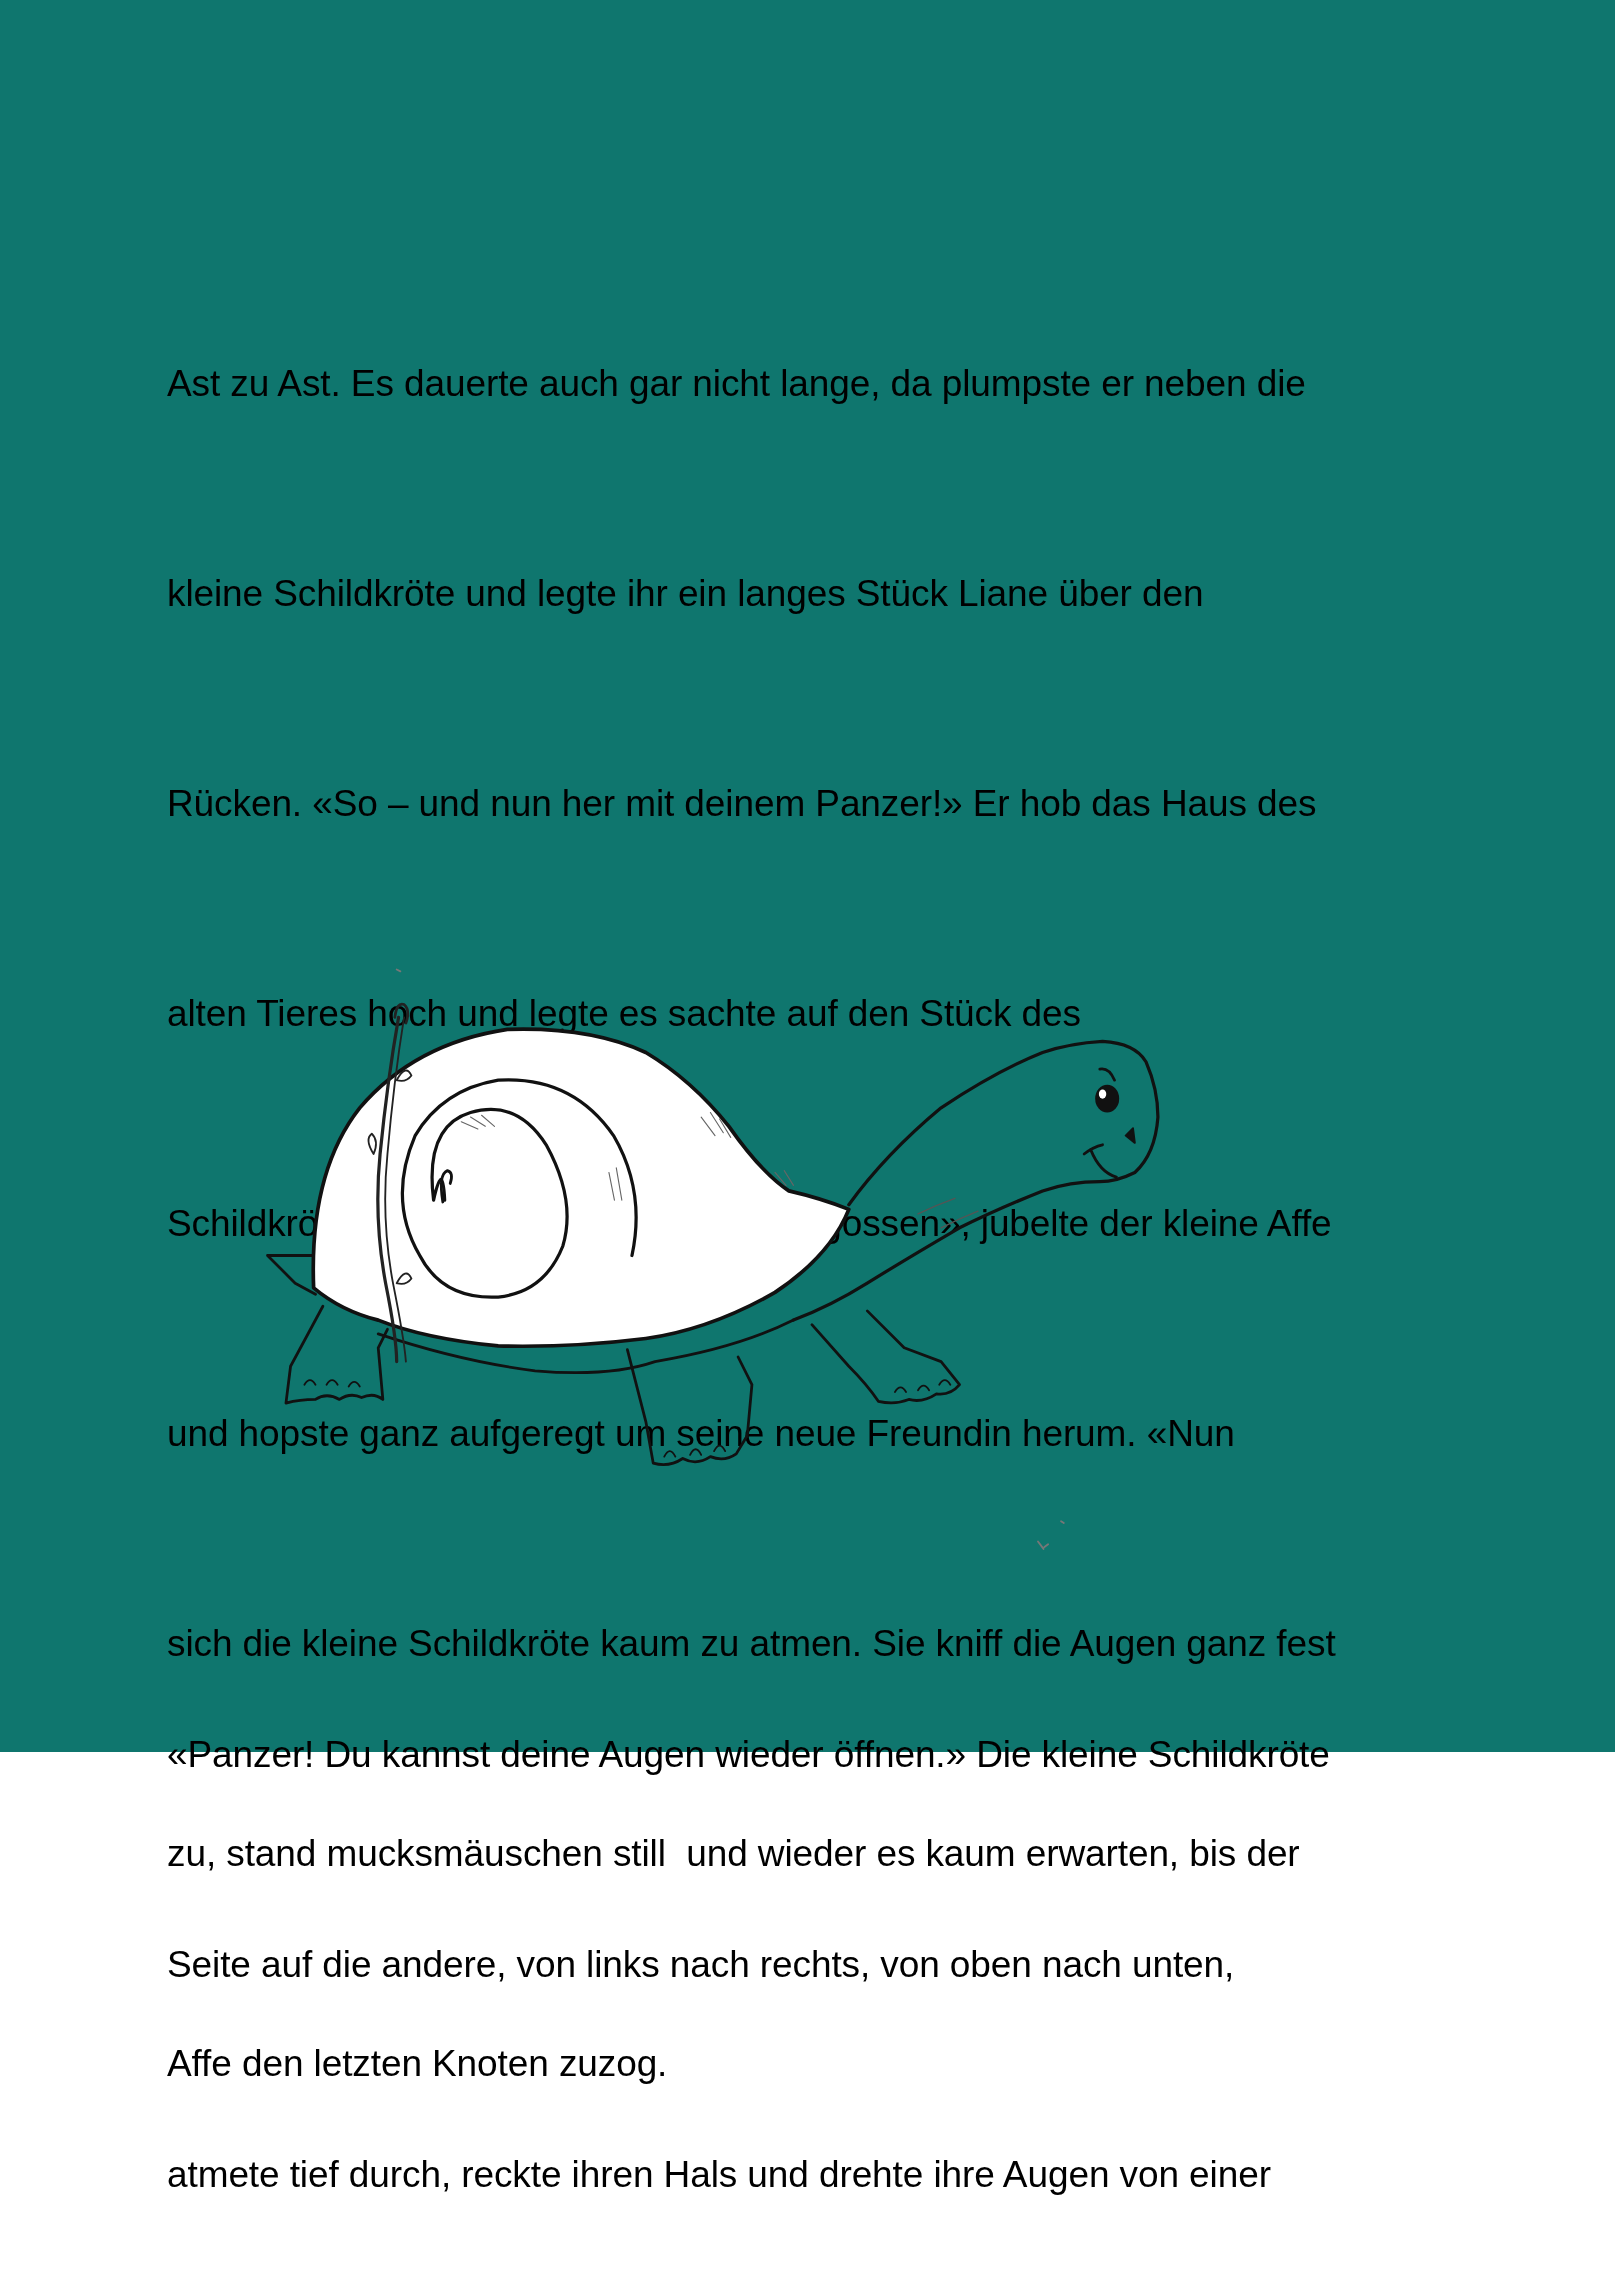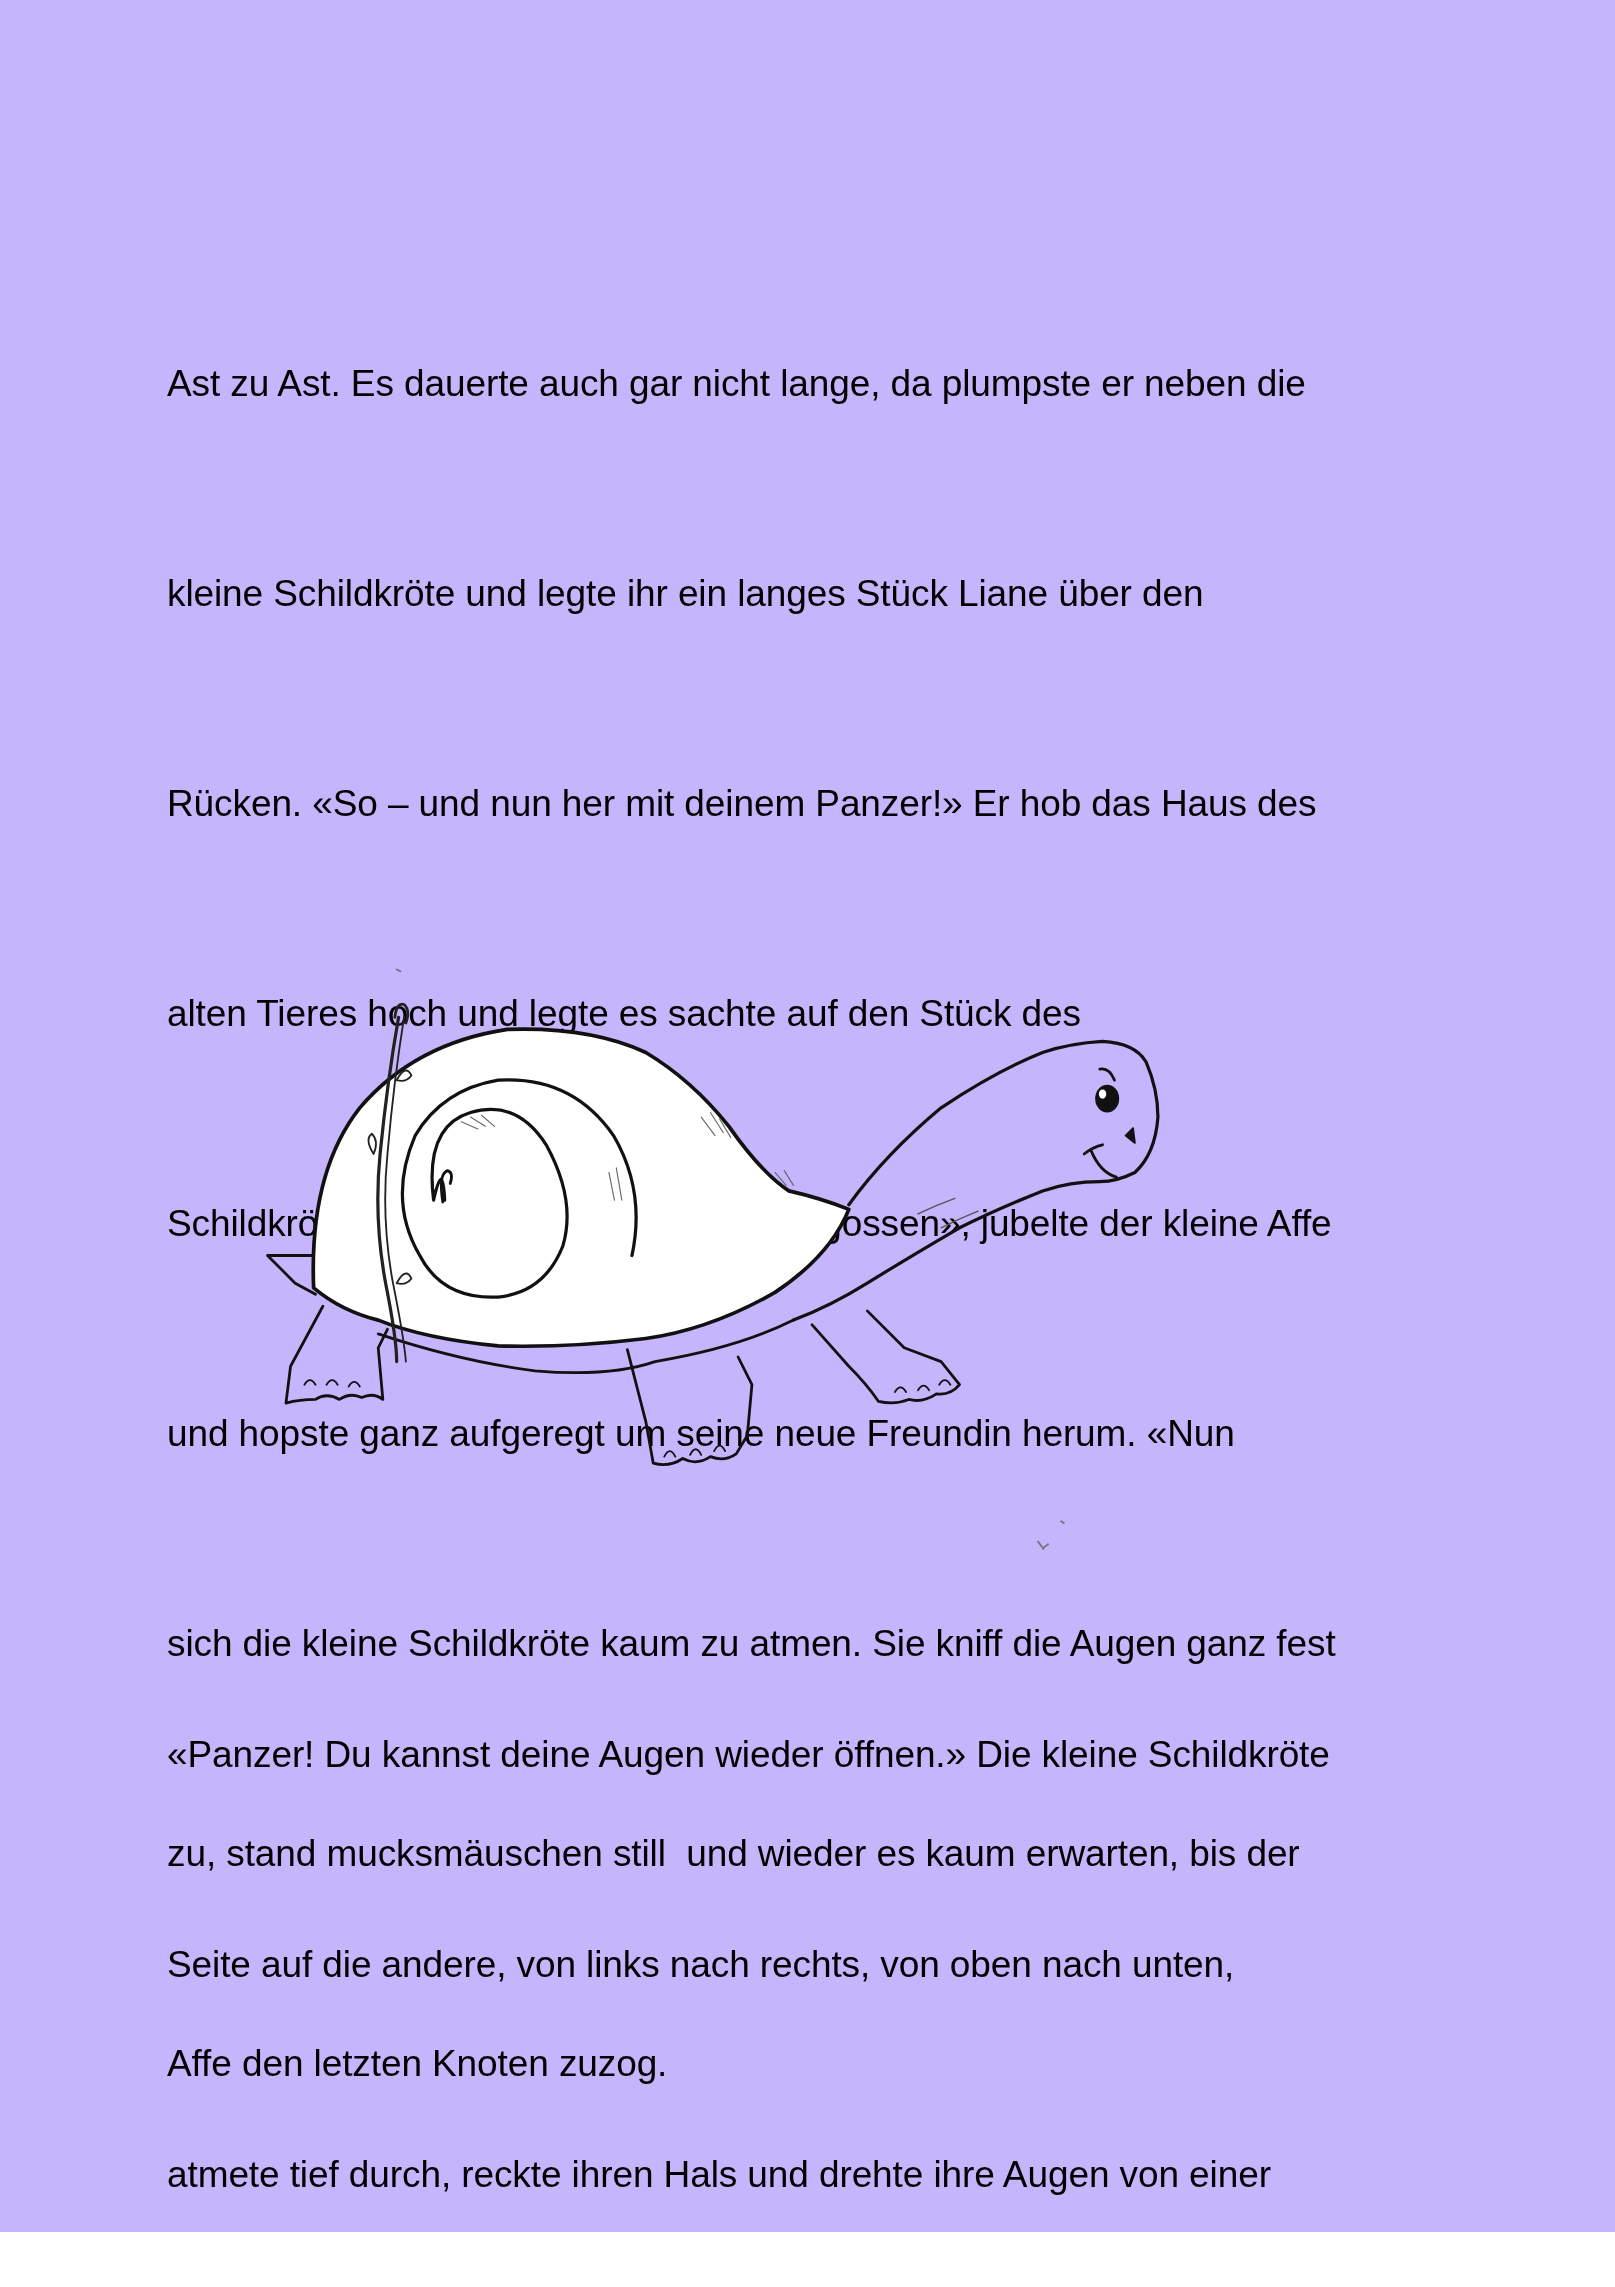--- a/index.html
+++ b/index.html
@@ -12,22 +12,22 @@
       height: 2287px;
       position: relative;
       overflow: hidden;
       font-family: "Liberation Sans", sans-serif;
       color: #000000;
     }
     .page {
       position: absolute;
       left: 0; top: 0;
       width: 1615px;
-      height: 2232px;
-      background: #c4b5fd;
+      height: 1752px;
+      background: #0f766e;
     }
     .paragraph {
       position: absolute;
       left: 167px;
       width: 1311px;
       font-size: 37px;
       line-height: 70px;
       letter-spacing: -0.1px;
       white-space: pre;
     }

